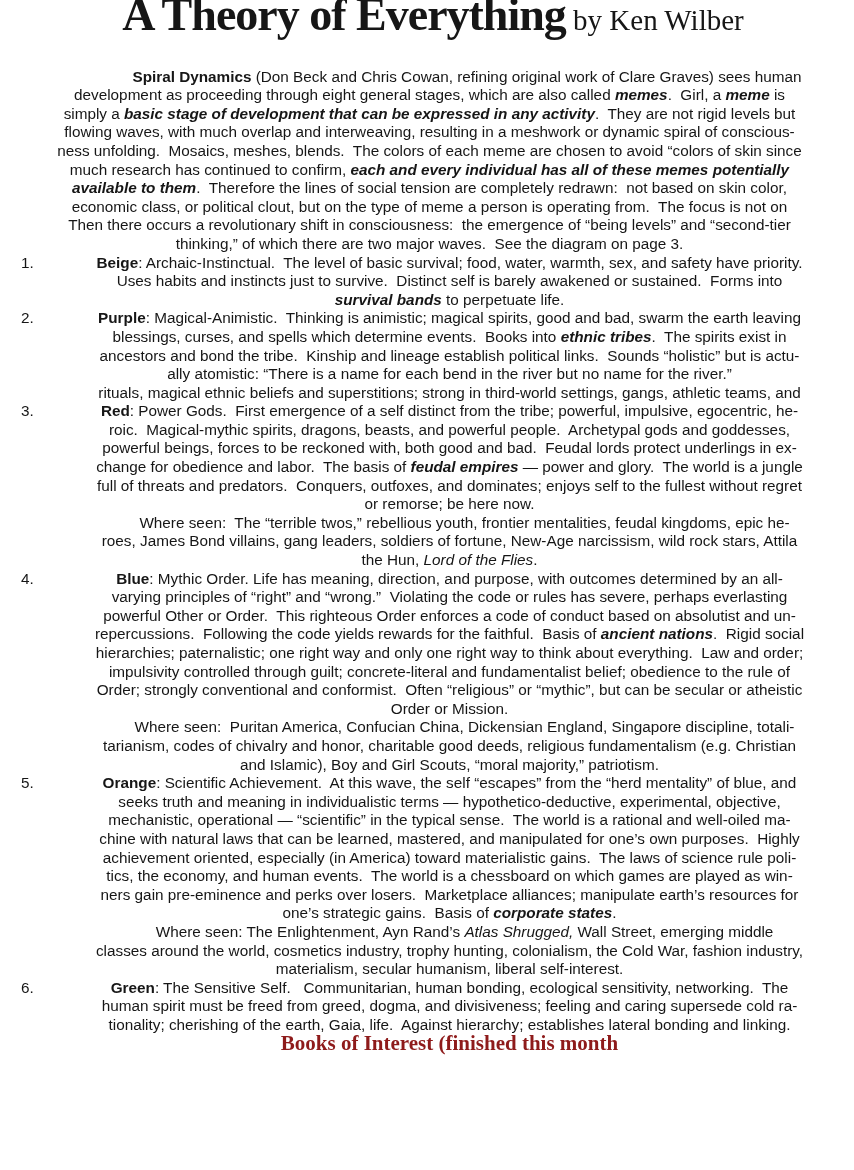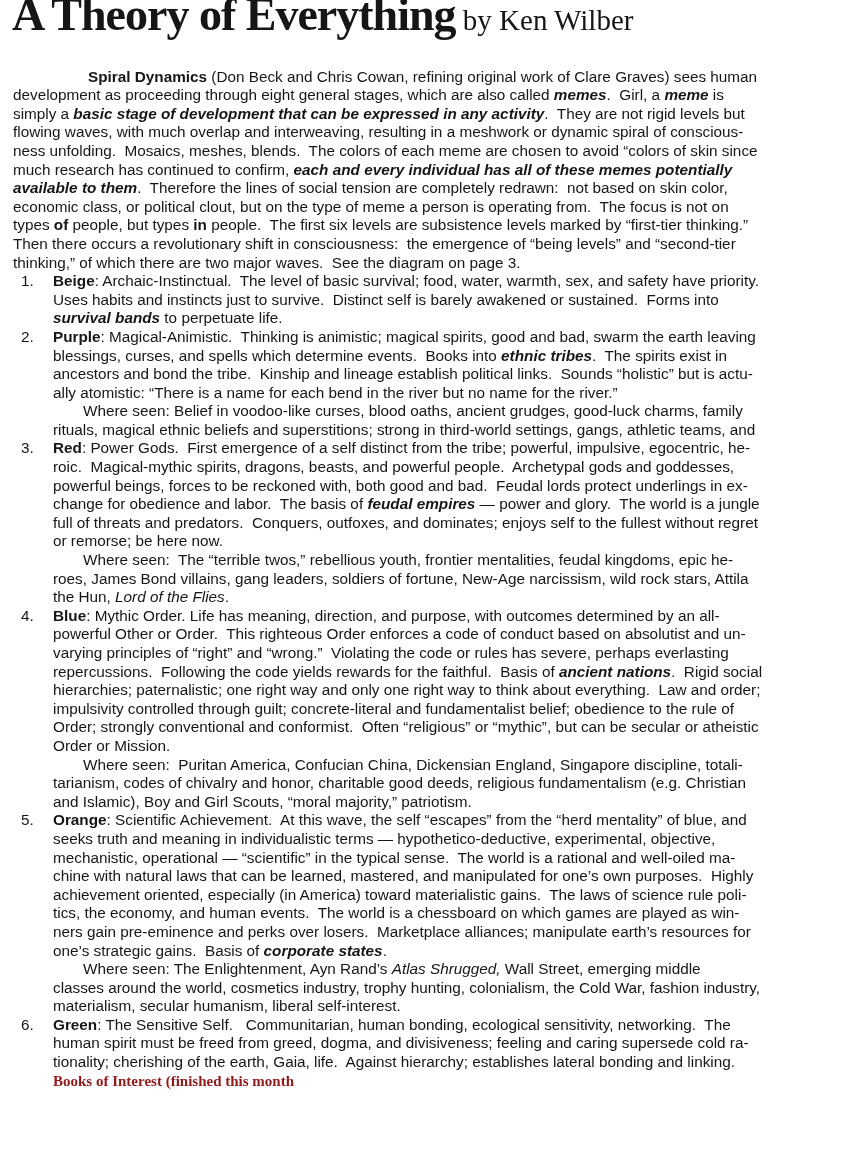--- a/index.html
+++ b/index.html
@@ -5,20 +5,21 @@
   html,body{margin:0;padding:0;background:#ffffff;}
   .page{
     position:relative;
     width:854px;height:1140px;
     background:var(--page-bg,#fff);
     overflow:hidden;
     color:var(--text,#161616);
     font-family:"Liberation Sans","DejaVu Sans",sans-serif;
     font-size:15.3px;
     line-height:18.6px;
+    text-align:center;
   }
   .doc-header{padding:6px 0 0 12px;margin-bottom:33px;white-space:nowrap;}
   .title-main{
     font-family:"Liberation Serif","DejaVu Serif",serif;
     font-weight:bold;font-size:46px;letter-spacing:-1px;
   }
   .title-byline{
     font-family:"Liberation Serif","DejaVu Serif",serif;
     font-weight:normal;font-size:29px;letter-spacing:0;
   }
@@ -27,21 +28,21 @@
   .line{white-space:pre;}
   .opening-paragraph .line.first{padding-left:75px;}
   .list-item{position:relative;padding-left:40px;}
   .list-item .num{position:absolute;left:8px;top:0;}
   .where-seen{padding-left:40px;}
   .where-seen .line.first{padding-left:30px;}
   .red-heading{
     padding-left:40px;
     color:var(--red,#8e1b1b);
     font-family:"Liberation Serif","DejaVu Serif",serif;
-    font-weight:bold;font-size:15px;
+    font-weight:bold;font-size:21px;
   }
   .seg-b{font-weight:bold;}
   .seg-i{font-style:italic;}
   .seg-bi{font-weight:bold;font-style:italic;}
 </style>
 </head>
 <body>
 
 <div class="page">
   <div class="doc-header">
@@ -50,60 +51,58 @@
   <div class="doc-body">
       <div class="block opening-paragraph">
         <div class="line first"><span class="seg-b">Spiral Dynamics</span><span> (Don Beck and Chris Cowan, refining original work of Clare Graves) sees human</span></div>
         <div class="line"><span>development as proceeding through eight general stages, which are also called </span><span class="seg-bi">memes</span><span>.  Girl, a </span><span class="seg-bi">meme</span><span> is</span></div>
         <div class="line"><span>simply a </span><span class="seg-bi">basic stage of development that can be expressed in any activity</span><span>.  They are not rigid levels but</span></div>
         <div class="line"><span>flowing waves, with much overlap and interweaving, resulting in a meshwork or dynamic spiral of conscious-</span></div>
         <div class="line"><span>ness unfolding.  Mosaics, meshes, blends.  The colors of each meme are chosen to avoid “colors of skin since</span></div>
         <div class="line"><span>much research has continued to confirm, </span><span class="seg-bi">each and every individual has all of these memes potentially</span></div>
         <div class="line"><span class="seg-bi">available to them</span><span>.  Therefore the lines of social tension are completely redrawn:  not based on skin color,</span></div>
         <div class="line"><span>economic class, or political clout, but on the type of meme a person is operating from.  The focus is not on</span></div>
-        <div class="line"><span>types </span><span class="seg-b">of</span><span> people, but types </span><span class="seg-b">in</span><span> people.  The first six levels are subsistence levels marked by “first-tier thinking.”</span></div>
         <div class="line"><span>Then there occurs a revolutionary shift in consciousness:  the emergence of “being levels” and “second-tier</span></div>
         <div class="line"><span>thinking,” of which there are two major waves.  See the diagram on page 3.</span></div>
       </div>
       <div class="block list-item">
         <span class="num">1.</span>
         <div class="line first"><span class="seg-b">Beige</span><span>: Archaic-Instinctual.  The level of basic survival; food, water, warmth, sex, and safety have priority.</span></div>
         <div class="line"><span>Uses habits and instincts just to survive.  Distinct self is barely awakened or sustained.  Forms into</span></div>
         <div class="line"><span class="seg-bi">survival bands</span><span> to perpetuate life.</span></div>
       </div>
       <div class="block list-item">
         <span class="num">2.</span>
         <div class="line first"><span class="seg-b">Purple</span><span>: Magical-Animistic.  Thinking is animistic; magical spirits, good and bad, swarm the earth leaving</span></div>
         <div class="line"><span>blessings, curses, and spells which determine events.  Books into </span><span class="seg-bi">ethnic tribes</span><span>.  The spirits exist in</span></div>
         <div class="line"><span>ancestors and bond the tribe.  Kinship and lineage establish political links.  Sounds “holistic” but is actu-</span></div>
         <div class="line"><span>ally atomistic: “There is a name for each bend in the river but no name for the river.”</span></div>
       </div>
       <div class="block where-seen">
-        <div class="line first"><span>Where seen: Belief in voodoo-like curses, blood oaths, ancient grudges, good-luck charms, family</span></div>
         <div class="line"><span>rituals, magical ethnic beliefs and superstitions; strong in third-world settings, gangs, athletic teams, and</span></div>
       </div>
       <div class="block list-item">
         <span class="num">3.</span>
         <div class="line first"><span class="seg-b">Red</span><span>: Power Gods.  First emergence of a self distinct from the tribe; powerful, impulsive, egocentric, he-</span></div>
         <div class="line"><span>roic.  Magical-mythic spirits, dragons, beasts, and powerful people.  Archetypal gods and goddesses,</span></div>
         <div class="line"><span>powerful beings, forces to be reckoned with, both good and bad.  Feudal lords protect underlings in ex-</span></div>
         <div class="line"><span>change for obedience and labor.  The basis of </span><span class="seg-bi">feudal empires</span><span> — power and glory.  The world is a jungle</span></div>
         <div class="line"><span>full of threats and predators.  Conquers, outfoxes, and dominates; enjoys self to the fullest without regret</span></div>
         <div class="line"><span>or remorse; be here now.</span></div>
       </div>
       <div class="block where-seen">
         <div class="line first"><span>Where seen:  The “terrible twos,” rebellious youth, frontier mentalities, feudal kingdoms, epic he-</span></div>
         <div class="line"><span>roes, James Bond villains, gang leaders, soldiers of fortune, New-Age narcissism, wild rock stars, Attila</span></div>
         <div class="line"><span>the Hun, </span><span class="seg-i">Lord of the Flies</span><span>.</span></div>
       </div>
       <div class="block list-item">
         <span class="num">4.</span>
         <div class="line first"><span class="seg-b">Blue</span><span>: Mythic Order. Life has meaning, direction, and purpose, with outcomes determined by an all-</span></div>
+        <div class="line"><span>varying principles of “right” and “wrong.”  Violating the code or rules has severe, perhaps everlasting</span></div>
         <div class="line"><span>powerful Other or Order.  This righteous Order enforces a code of conduct based on absolutist and un-</span></div>
-        <div class="line"><span>varying principles of “right” and “wrong.”  Violating the code or rules has severe, perhaps everlasting</span></div>
         <div class="line"><span>repercussions.  Following the code yields rewards for the faithful.  Basis of </span><span class="seg-bi">ancient nations</span><span>.  Rigid social</span></div>
         <div class="line"><span>hierarchies; paternalistic; one right way and only one right way to think about everything.  Law and order;</span></div>
         <div class="line"><span>impulsivity controlled through guilt; concrete-literal and fundamentalist belief; obedience to the rule of</span></div>
         <div class="line"><span>Order; strongly conventional and conformist.  Often “religious” or “mythic”, but can be secular or atheistic</span></div>
         <div class="line"><span>Order or Mission.</span></div>
       </div>
       <div class="block where-seen">
         <div class="line first"><span>Where seen:  Puritan America, Confucian China, Dickensian England, Singapore discipline, totali-</span></div>
         <div class="line"><span>tarianism, codes of chivalry and honor, charitable good deeds, religious fundamentalism (e.g. Christian</span></div>
         <div class="line"><span>and Islamic), Boy and Girl Scouts, “moral majority,” patriotism.</span></div>

